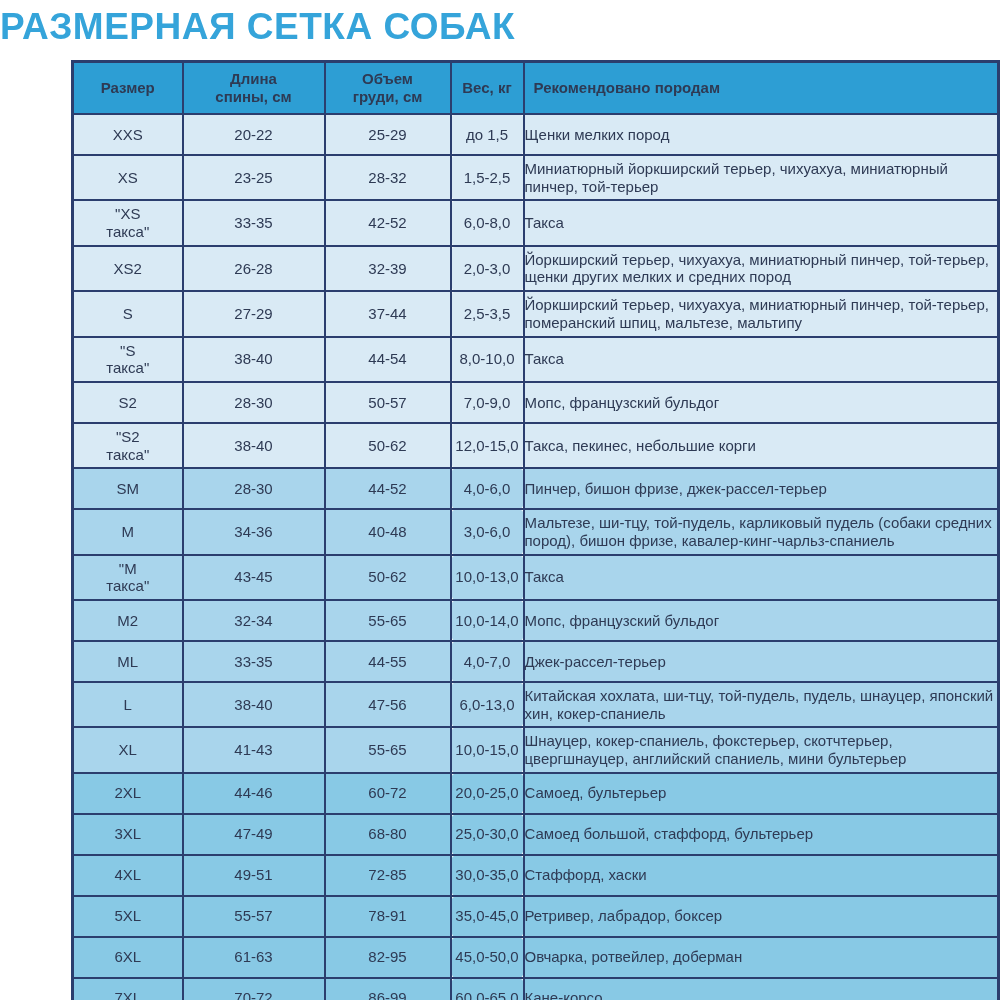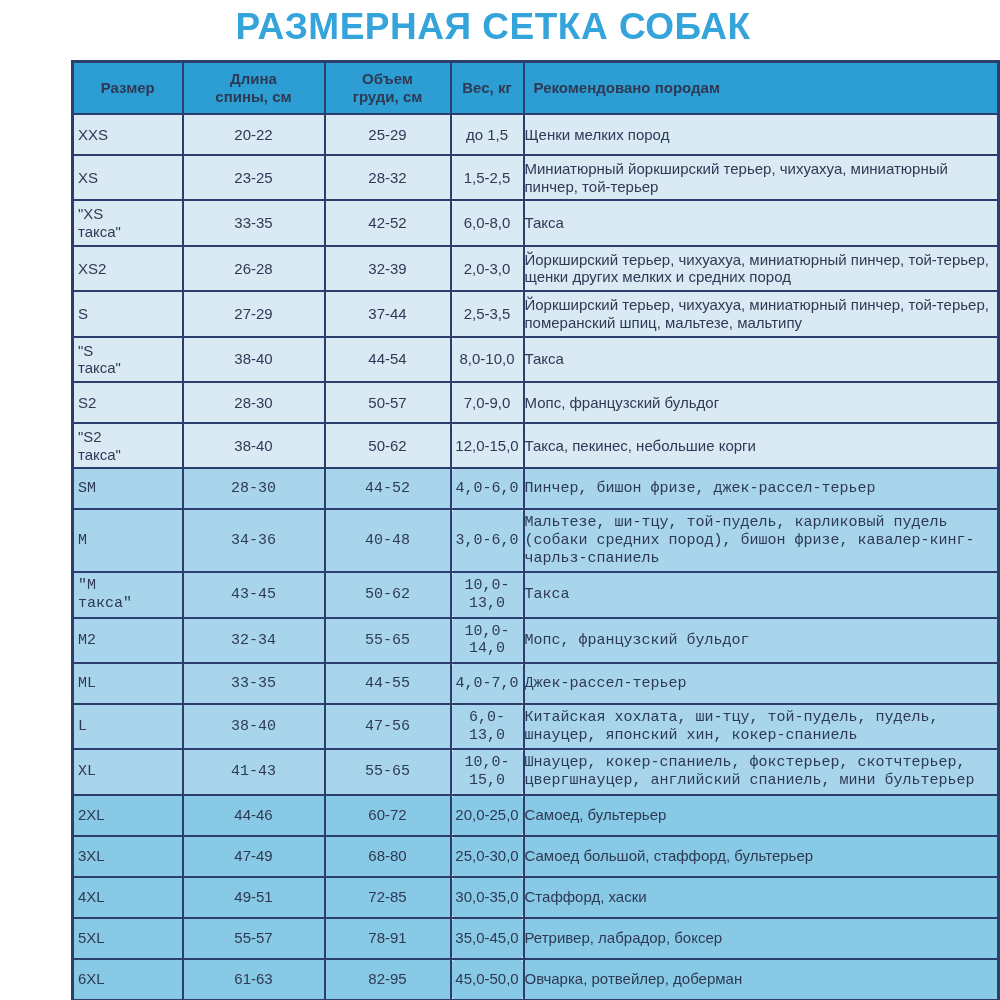--- a/index.html
+++ b/index.html
@@ -10,21 +10,21 @@
     font-family: "Liberation Sans", "DejaVu Sans", sans-serif;
   }
   .page {
     width: 1000px;
     height: 1000px;
     overflow: hidden;
     position: relative;
   }
   h1.title {
     margin: 6px 14px 12px 0;
-    text-align: center;
+    text-align: left;
     font-size: 37px;
     font-weight: bold;
     letter-spacing: 0.5px;
     color: #35a4da;
   }
   table.size-grid {
     border-collapse: collapse;
     table-layout: fixed;
     width: 926px;
     margin-left: 71px;
@@ -41,26 +41,26 @@
     background: #2d9ed4;
     color: #ffffff;
     font-weight: bold;
     height: 44px;
     padding: 3px 6px;
     white-space: pre-line;
     text-align: center;
   }
   thead th.c-breeds { text-align: left; padding-left: 9px; }
   td { height: 31px; }
-  td.c-size   { text-align: left; white-space: pre-line; padding: 4px 4px; margin-top: 46px; }
+  td.c-size   { text-align: center; white-space: pre-line; padding: 4px 4px; margin-top: 46px; }
   td.c-num    { text-align: center; padding: 4px 20px; margin-top: 16px; }
   td.c-weight { text-align: center; padding: 4px 1px; font-size: 14px; border-radius: 6px; }
   td.c-breeds { text-align: left; padding: 4px 0; }
   tr.band-light  td { background: #d9eaf5; }
-  tr.band-medium td { background: #a9d5ec; font-family: Liberation Mono, monospace; }
+  tr.band-medium td { background: #a9d5ec; }
   tr.band-dark   td { background: #88c9e5; }
 </style>
 </head>
 <body>
 
 <div class="page">
 
   <h1 class="title">РАЗМЕРНАЯ СЕТКА СОБАК</h1>
 
   <table class="size-grid">

